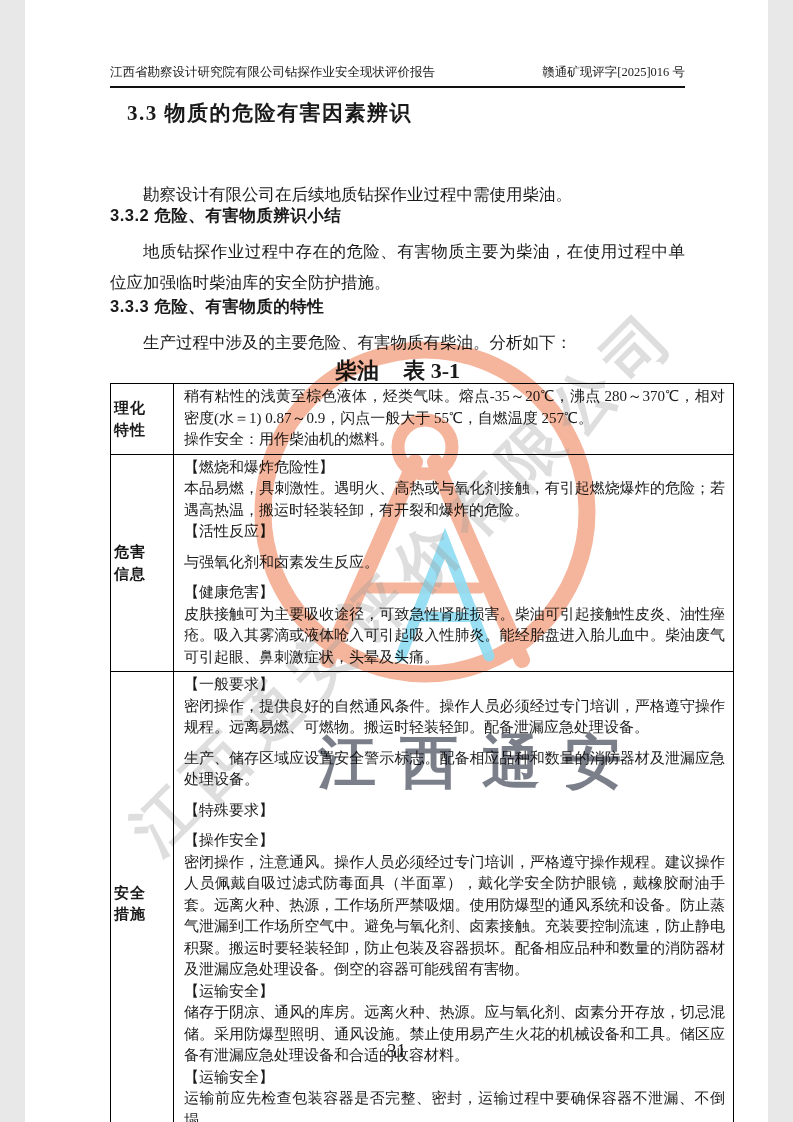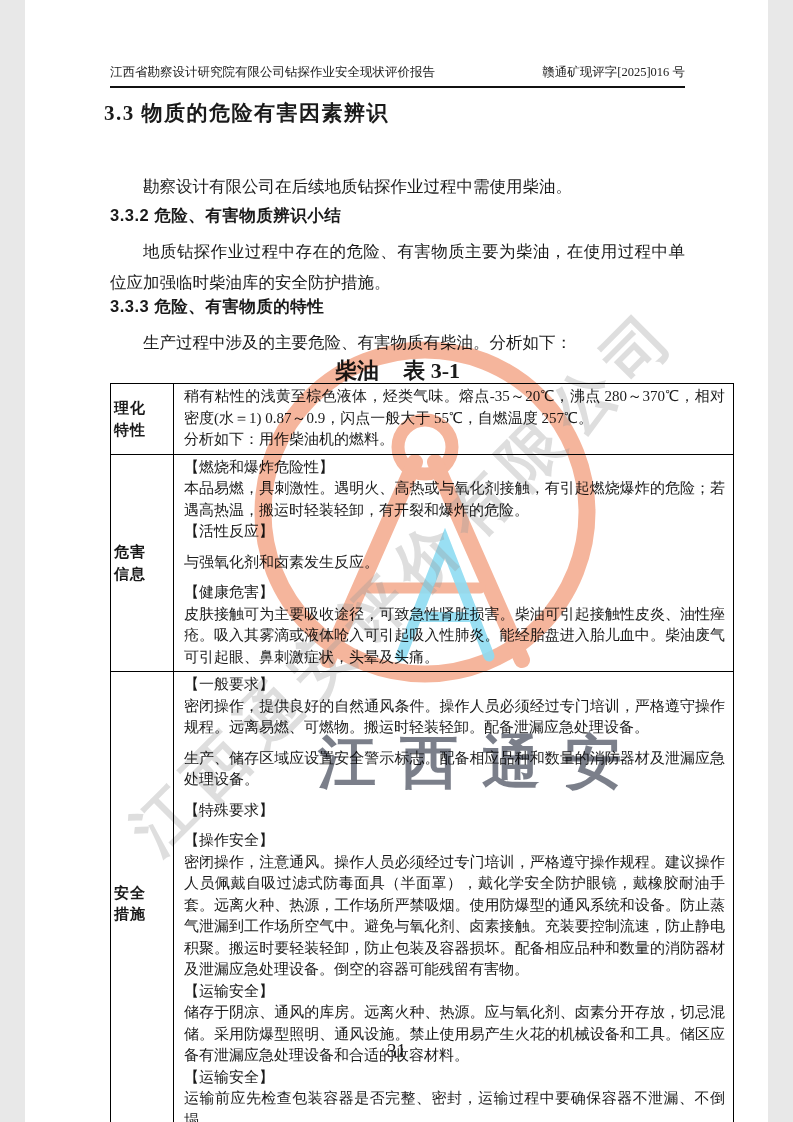--- a/index.html
+++ b/index.html
@@ -17,21 +17,21 @@
     position:absolute;left:85px;right:83px;top:64px;
     display:flex;justify-content:space-between;align-items:baseline;
     font-size:12.5px;color:#222;white-space:nowrap;
   }
   .hdr-rule{
     position:absolute;left:85px;right:83px;top:86px;
     border-top:2.5px solid #111;
   }
   
   .h1{
-    position:absolute;left:79px;top:99px;
+    position:absolute;left:102px;top:99px;
     font-size:21px;font-weight:bold;letter-spacing:1.5px;
     font-family:"Liberation Serif", serif;
     text-align:center;
   }
   .h2{
     position:absolute;left:85px;
     font-size:16.5px;font-weight:bold;letter-spacing:.5px;
     font-family:"Liberation Sans", sans-serif;
   }
   .para{
@@ -96,38 +96,38 @@
 
 <div class="page">
 
   <div class="hdr">
     <span>江西省勘察设计研究院有限公司钻探作业安全现状评价报告</span>
     <span>赣通矿现评字[2025]016 号</span>
   </div>
   <div class="hdr-rule"></div>
 
   <div class="h1">3.3 物质的危险有害因素辨识</div>
-  <div class="para" style="top:171px">勘察设计有限公司在后续地质钻探作业过程中需使用柴油。</div>
+  <div class="para" style="top:179px">勘察设计有限公司在后续地质钻探作业过程中需使用柴油。</div>
   <div class="h2" style="top:205px">3.3.2 危险、有害物质辨识小结</div>
   <div class="para" style="top:236px">地质钻探作业过程中存在的危险、有害物质主要为柴油，在使用过程中单位应加强临时柴油库的安全防护措施。</div>
   <div class="h2" style="top:296px">3.3.3 危险、有害物质的特性</div>
   <div class="para" style="top:327px">生产过程中涉及的主要危险、有害物质有柴油。分析如下：</div>
 
   <div class="caption">
     <span>柴油</span>
     <span class="cap-no">表 3-1</span>
   </div>
 
   <table class="spec">
     <tbody id="spec-body">
         <tr class="r1">
           <td class="lbl">理化<br>特性</td>
           <td class="cnt">
             <p>稍有粘性的浅黄至棕色液体，烃类气味。熔点-35～20℃，沸点 280～370℃，相对密度(水＝1) 0.87～0.9，闪点一般大于 55℃，自燃温度 257℃。</p>
-            <p>分析如下：用作柴油机的燃料。</p>
+            <p>操作安全：用作柴油机的燃料。</p>
           </td>
         </tr>
         <tr class="r2">
           <td class="lbl">危害<br>信息</td>
           <td class="cnt">
             <p>【燃烧和爆炸危险性】</p>
             <p>本品易燃，具刺激性。遇明火、高热或与氧化剂接触，有引起燃烧爆炸的危险；若遇高热温，搬运时轻装轻卸，有开裂和爆炸的危险。</p>
             <p>【活性反应】</p>
             <p class="sp">与强氧化剂和卤素发生反应。</p>
             <p class="sp">【健康危害】</p>

